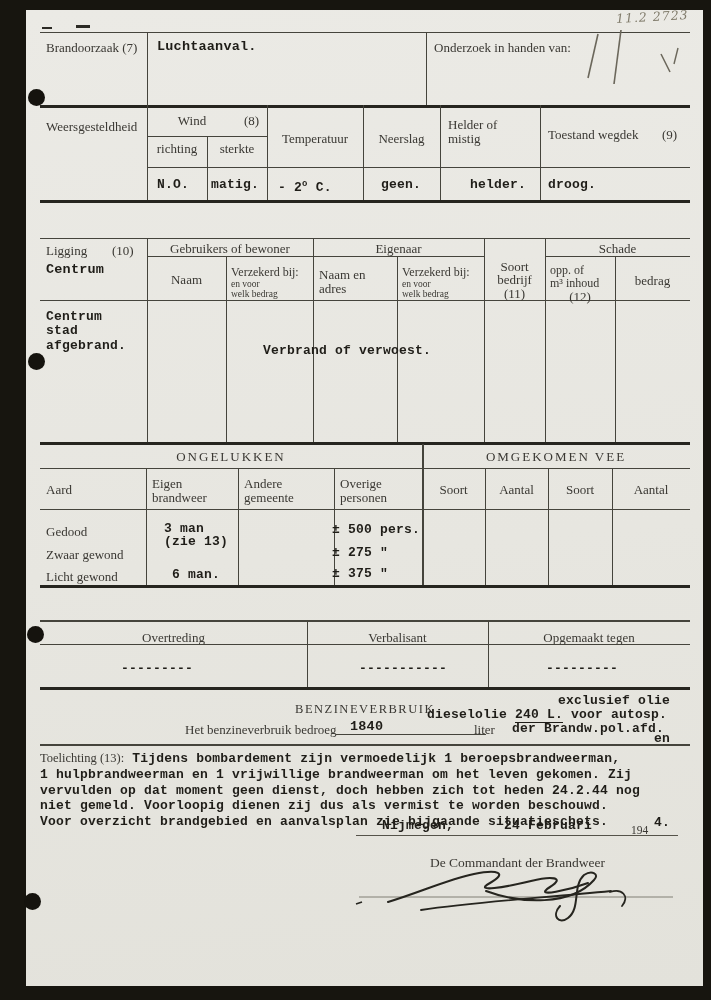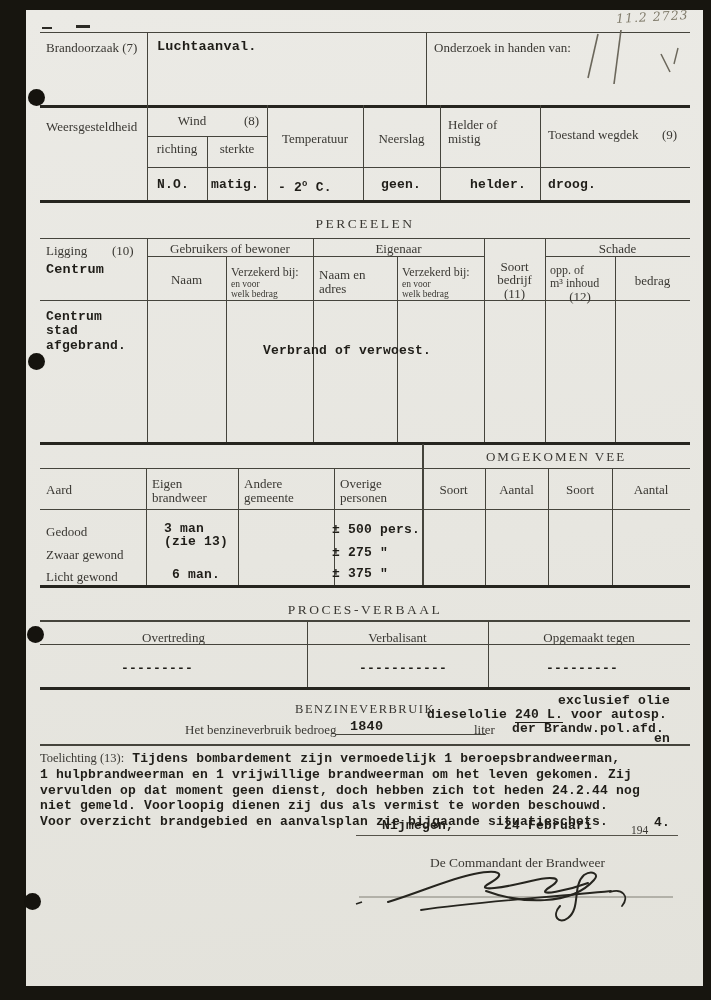--- a/index.html
+++ b/index.html
@@ -78,21 +78,20 @@
   <div class="p" style="left:522px;top:118px">Toestand wegdek</div>
   <div class="p" style="left:636px;top:118px">(9)</div>
 
   <div class="t" style="left:131px;top:168px">N.O.</div>
   <div class="t" style="left:185px;top:168px">matig.</div>
   <div class="t" style="left:252px;top:168px"><span>- 2</span><sup class="o">o</sup> <span>C.</span></div>
   <div class="t" style="left:355px;top:168px">geen.</div>
   <div class="t" style="left:444px;top:168px">helder.</div>
   <div class="t" style="left:522px;top:168px">droog.</div>
 
-  <div class="p ttl c" style="left:14px;top:207px;width:650px">PERCEELEN</div>
   <div class="h" style="left:14px;top:228px;width:650px"></div>
   <div class="h" style="left:121px;top:246px;width:337px"></div>
   <div class="h" style="left:519px;top:246px;width:145px"></div>
   <div class="h" style="left:14px;top:290px;width:650px"></div>
   <div class="h2x" style="left:14px;top:432px;width:650px"></div>
   <div class="v" style="left:121px;top:228px;height:204px"></div>
   <div class="v" style="left:200px;top:246px;height:186px"></div>
   <div class="v" style="left:287px;top:228px;height:204px"></div>
   <div class="v" style="left:371px;top:246px;height:186px"></div>
   <div class="v" style="left:458px;top:228px;height:204px"></div>
@@ -120,20 +119,21 @@
   <div class="p md" style="left:524px;top:254px">opp. of</div>
   <div class="p md" style="left:524px;top:267px">m³ inhoud</div>
   <div class="p c" style="left:519px;top:280px;width:70px">(12)</div>
   <div class="p c" style="left:589px;top:264px;width:75px">bedrag</div>
 
   <div class="t pre" style="left:20px;top:300px;line-height:14.4px">Centrum
 stad
 afgebrand.</div>
   <div class="t" style="left:237px;top:334px">Verbrand of verwoest.</div>
 
+  <div class="p c" style="left:14px;top:440px;letter-spacing:2px;width:382px">ONGELUKKEN</div>
   <div class="p c" style="left:396px;top:440px;letter-spacing:2px;width:268px">OMGEKOMEN VEE</div>
   <div class="h" style="left:14px;top:458px;width:650px"></div>
   <div class="h" style="left:14px;top:499px;width:650px"></div>
   <div class="h2x" style="left:14px;top:575px;width:650px"></div>
   <div class="v" style="left:120px;top:458px;height:117px"></div>
   <div class="v" style="left:212px;top:458px;height:117px"></div>
   <div class="v" style="left:308px;top:458px;height:117px"></div>
   <div class="v" style="left:396px;top:434px;height:141px;width:1.5px"></div>
   <div class="v" style="left:459px;top:458px;height:117px"></div>
   <div class="v" style="left:522px;top:458px;height:117px"></div>
@@ -154,21 +154,20 @@
   <div class="p" style="left:20px;top:515px">Gedood</div>
   <div class="t pre" style="left:138px;top:512px;line-height:13px">3 man
 (zie 13)</div>
   <div class="t" style="left:306px;top:513px">± 500 pers.</div>
   <div class="p" style="left:20px;top:538px">Zwaar gewond</div>
   <div class="t" style="left:306px;top:536px">± 275  "</div>
   <div class="p" style="left:20px;top:560px">Licht gewond</div>
   <div class="t" style="left:146px;top:558px">6 man.</div>
   <div class="t" style="left:306px;top:557px">± 375  "</div>
 
-  <div class="p ttl c" style="left:14px;top:593px;width:650px">PROCES-VERBAAL</div>
   <div class="h" style="left:14px;top:610px;width:650px;height:1.5px"></div>
   <div class="p c" style="left:14px;top:621px;width:267px">Overtreding</div>
   <div class="p c" style="left:281px;top:621px;width:181px">Verbalisant</div>
   <div class="p c" style="left:462px;top:621px;width:202px">Opgemaakt tegen</div>
   <div class="h" style="left:14px;top:634px;width:650px"></div>
   <div class="v" style="left:281px;top:610px;height:67px"></div>
   <div class="v" style="left:462px;top:610px;height:67px"></div>
   <div class="t" style="left:95px;top:652px">---------</div>
   <div class="t" style="left:333px;top:652px">-----------</div>
   <div class="t" style="left:520px;top:652px">---------</div>

